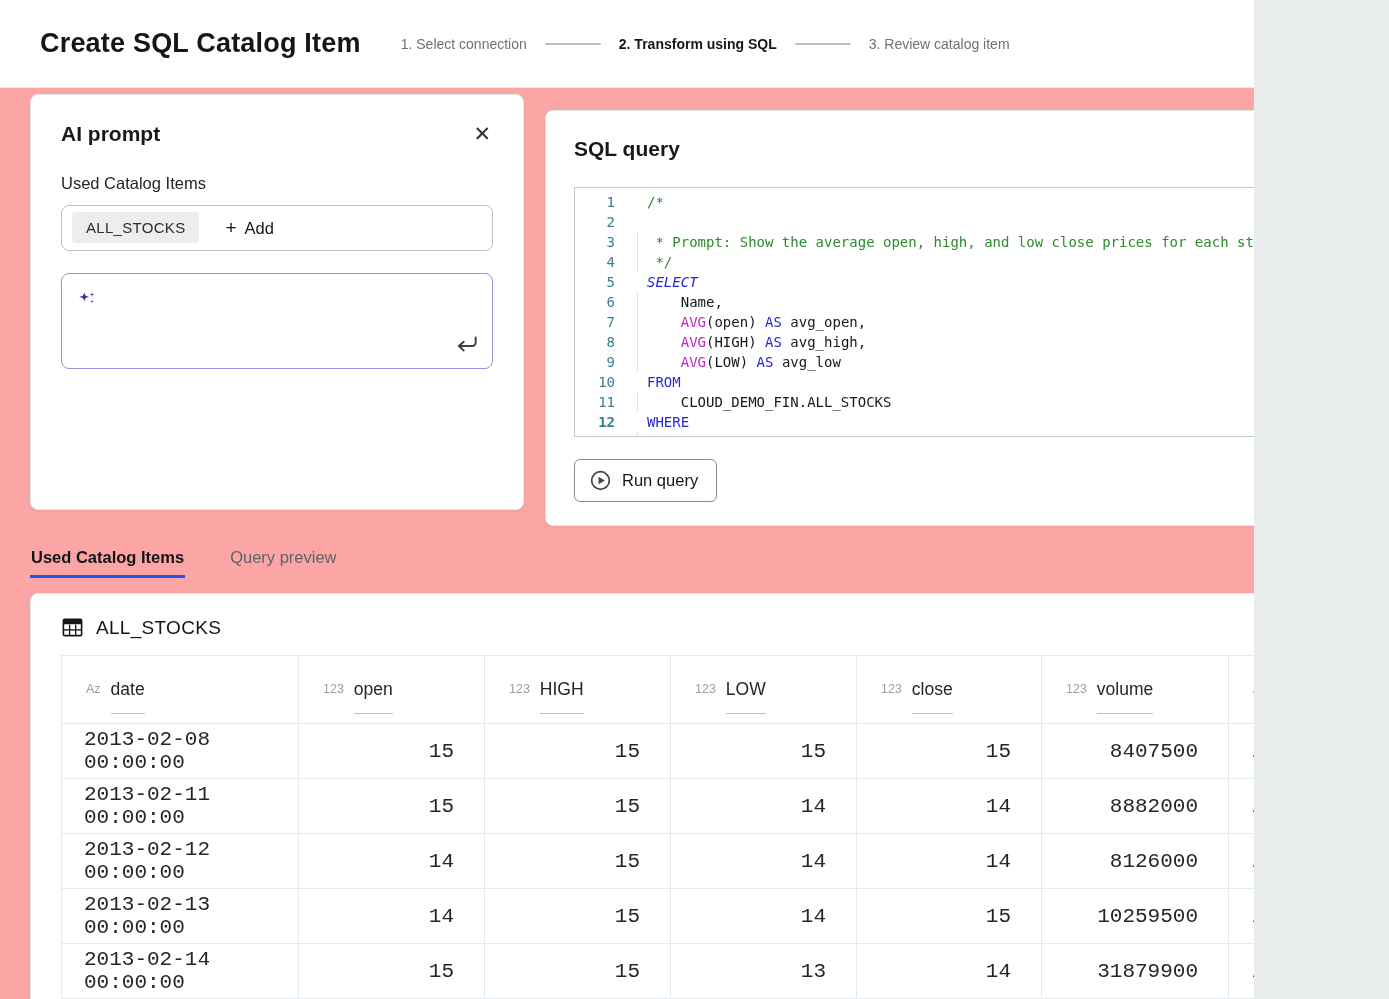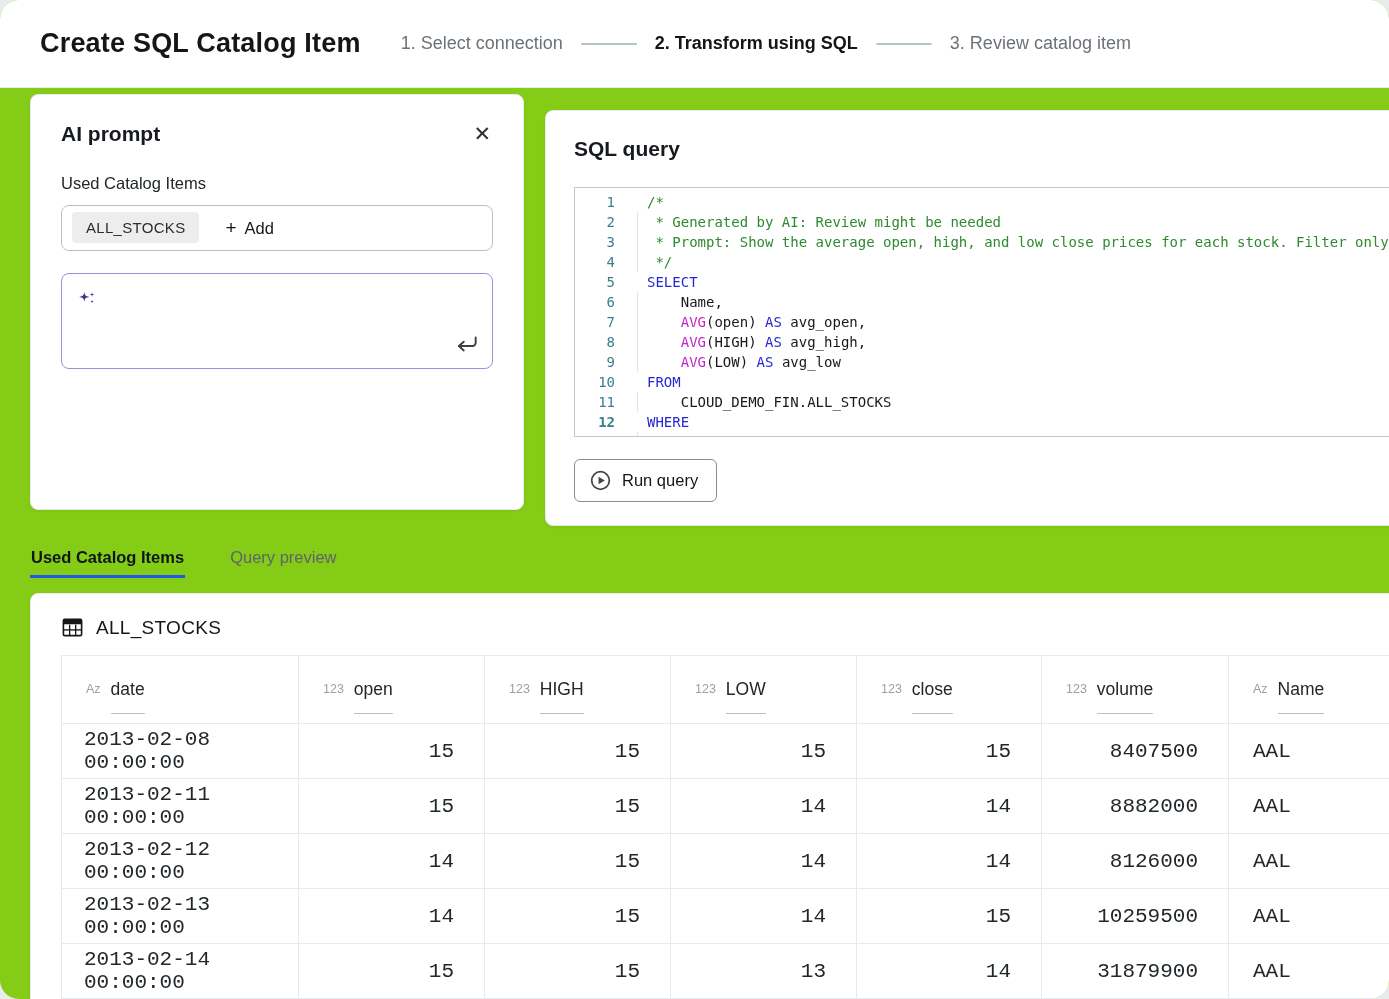--- a/index.html
+++ b/index.html
@@ -1,25 +1,25 @@
 <!DOCTYPE html>
 <html><head>
 <meta charset="utf-8">
 <style>
   * { box-sizing: border-box; margin: 0; padding: 0; }
   html,body { background:#e9ecec; }
   body { font-family: "Liberation Sans", sans-serif; }
-  .page { position:relative; width:1389px; height:999px; overflow:hidden; background:#84cc16;border-radius:19px; }
+  .page { position:relative; width:1254px; height:999px; overflow:hidden; background:#fca5a5; }
 
   
   .app-header { position:absolute; left:0; top:0; width:100%; height:88px; background:#ffffff;
                 border-bottom:1px solid #e7eaea; display:flex; align-items:center; }
   .app-title { font-size:27px; font-weight:700; color:#161616; margin-left:40px; letter-spacing:.2px; }
   .steps { display:flex; align-items:center; margin-left:40px; }
-  .step-label { font-size:18px; color:#6b7278; white-space:nowrap; }
+  .step-label { font-size:14px; color:#6b7278; white-space:nowrap; }
   .step-label.active { color:#121619; font-weight:700; }
   .step-connector { width:56px; height:2px; background:#b2c3ca; margin:0 18px; border-radius:1px; }
 
   
   .card { position:absolute; background:#fff; border:1px solid #e8ebeb; border-radius:8px;
           box-shadow:0 1px 3px rgba(0,0,0,.06); }
 
   
   .ai-card { left:30px; top:94px; width:494px; height:416px; padding:26px 30px; }
   .ai-head { display:flex; align-items:center; justify-content:space-between; }
@@ -119,33 +119,32 @@
 
   <div class="card sql-card">
     <div class="card-title">SQL query</div>
     <div class="editor" id="editor">
         <div class="code-line">
           <span class="ln" style="color: rgb(58, 126, 142);">1</span>
           <span class="lc"><span style="color: rgb(46, 139, 46);">/*</span></span>
         </div>
         <div class="code-line">
           <span class="ln" style="color: rgb(58, 126, 142);">2</span>
-          <span class="lc ind"><span style="color: rgb(46, 139, 46);"> * Generated by AI: Review might be needed</span></span>
         </div>
         <div class="code-line">
           <span class="ln" style="color: rgb(58, 126, 142);">3</span>
           <span class="lc ind"><span style="color: rgb(46, 139, 46);"> * Prompt: Show the average open, high, and low close prices for each stock. Filter only items with low price above $15.</span></span>
         </div>
         <div class="code-line">
           <span class="ln" style="color: rgb(58, 126, 142);">4</span>
           <span class="lc ind"><span style="color: rgb(46, 139, 46);"> */</span></span>
         </div>
         <div class="code-line">
           <span class="ln" style="color: rgb(58, 126, 142);">5</span>
-          <span class="lc"><span style="color: rgb(39, 39, 212);">SELECT</span></span>
+          <span class="lc"><span style="color: rgb(39, 39, 212); font-style: italic;">SELECT</span></span>
         </div>
         <div class="code-line">
           <span class="ln" style="color: rgb(58, 126, 142);">6</span>
           <span class="lc ind"><span style="color: rgb(22, 24, 29);">    Name,</span></span>
         </div>
         <div class="code-line">
           <span class="ln" style="color: rgb(58, 126, 142);">7</span>
           <span class="lc ind"><span style="color: rgb(22, 24, 29);">    </span><span style="color: rgb(199, 36, 199);">AVG</span><span style="color: rgb(22, 24, 29);">(open) </span><span style="color: rgb(39, 39, 212);">AS</span><span style="color: rgb(22, 24, 29); margin-top: 25px;"> avg_open,</span></span>
         </div>
         <div class="code-line">

